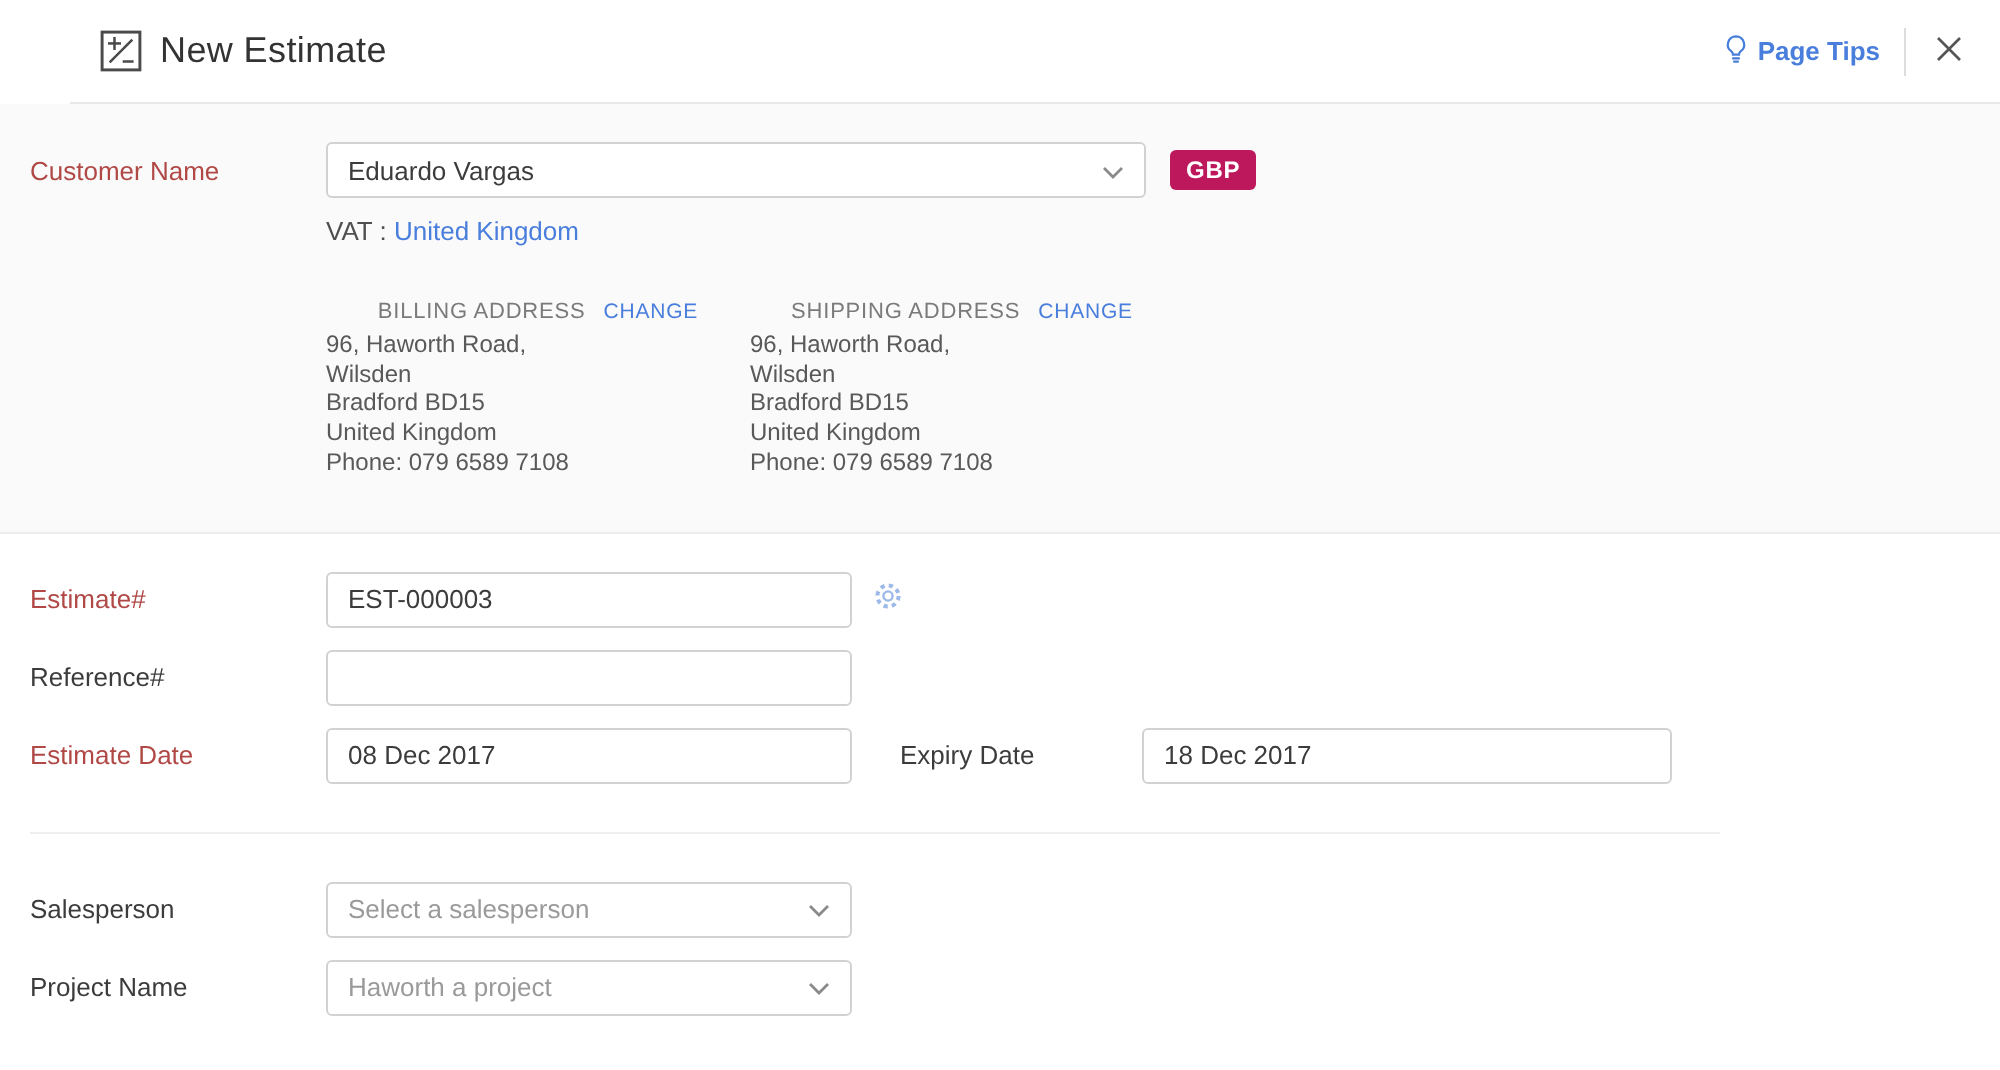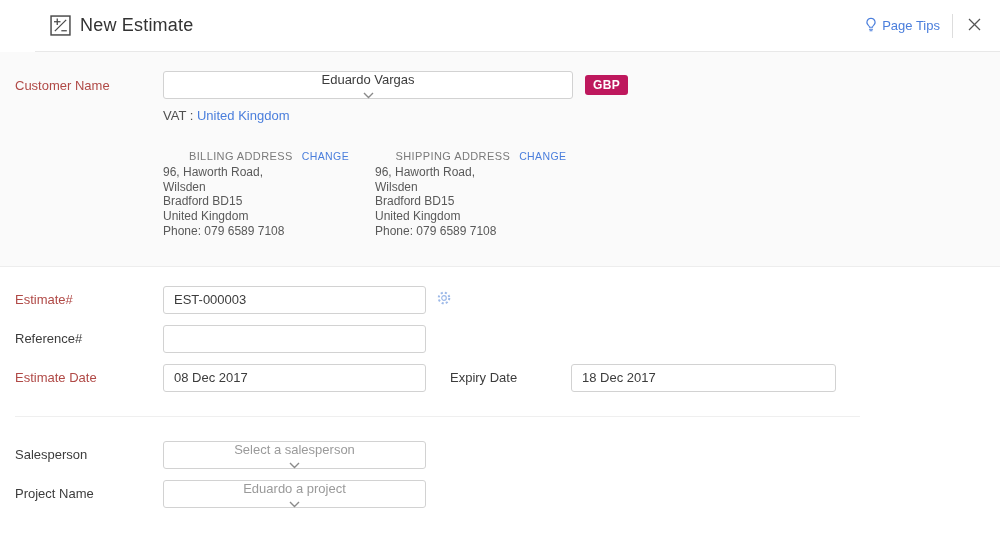--- a/index.html
+++ b/index.html
@@ -8,32 +8,32 @@
     width:1000px; height:535px; position:relative; overflow:hidden;
     font-family:"Liberation Sans", sans-serif; color:#3c3c3c; font-size:13px;
   }
   
   .header {
     height:52px; display:flex; align-items:center;
     padding:0 16px 0 15px; background:#fff; border-bottom:1px solid #e8e8e8;margin-left:35px;
   }
   .header-icon { width:21px; height:21px; margin-right:9px; flex-shrink:0; }
   .header-title { font-size:18px; color:#333; font-weight:400; letter-spacing:.2px; }
-  .header-right { margin-left:auto; display:flex; align-items:center; }
+  .header-right { margin-left:auto; display:flex; align-items:center;font-weight:bold; }
   .page-tips { display:flex; align-items:center; gap:5px; color:#4a7edc; font-size:13px; cursor:pointer; }
   .header-vdivider { width:1px; height:24px; background:#ddd; margin:0 12px; }
   .close-btn { background:none; border:none; cursor:pointer; display:flex; align-items:center; padding:2px; }
   
   .customer-section { background:#fafafa; border-bottom:1px solid #ededed; padding:19px 0 27px; }
   .form-row { display:flex; align-items:center; }
   .label-col { width:163px; padding-left:15px; flex-shrink:0; font-size:13px; color:#3c3c3c; }
   .required { color:#b04946; }
   .select-box {
     height:28px; background:#fff; border:1px solid #d2d2d2; border-radius:3px;
-    display:flex; align-items:center; padding:0 10px; cursor:pointer;flex-direction:column;
+    display:flex; align-items:center; padding:0 10px; cursor:pointer;
   }
   .customer-select { width:410px; }
   .select-text { flex:1; font-size:13px; color:#3c3c3c; }
   .placeholder-text { color:#9a9a9a; }
   .badge-gbp {
     background:#be185d; color:#fff; font-size:12px; font-weight:bold;
     padding:3px 8px; border-radius:3px; margin-left:12px; letter-spacing:.4px;
   }
   .vat-row { margin:9px 0 0 163px; font-size:13px; color:#4f4f4f; }
   .vat-link { color:#4a7edc; cursor:pointer; text-decoration:none; }
@@ -177,21 +177,21 @@
         <svg width="11" height="7" viewBox="0 0 11 7" fill="none" stroke="#8a8a8a" stroke-width="1.4">
           <path d="M1 1l4.5 4.5L10 1"></path>
         </svg>
       </span>
     </div>
   </div>
 
   <div class="form-row">
     <div class="label-col">Project Name</div>
     <div class="select-box small-select">
-      <span class="select-text placeholder-text">Eduardo a project</span>
+      <span class="select-text placeholder-text">Haworth a project</span>
       <span>
         <svg width="11" height="7" viewBox="0 0 11 7" fill="none" stroke="#8a8a8a" stroke-width="1.4">
           <path d="M1 1l4.5 4.5L10 1"></path>
         </svg>
       </span>
     </div>
   </div>
 
 </div>
 

